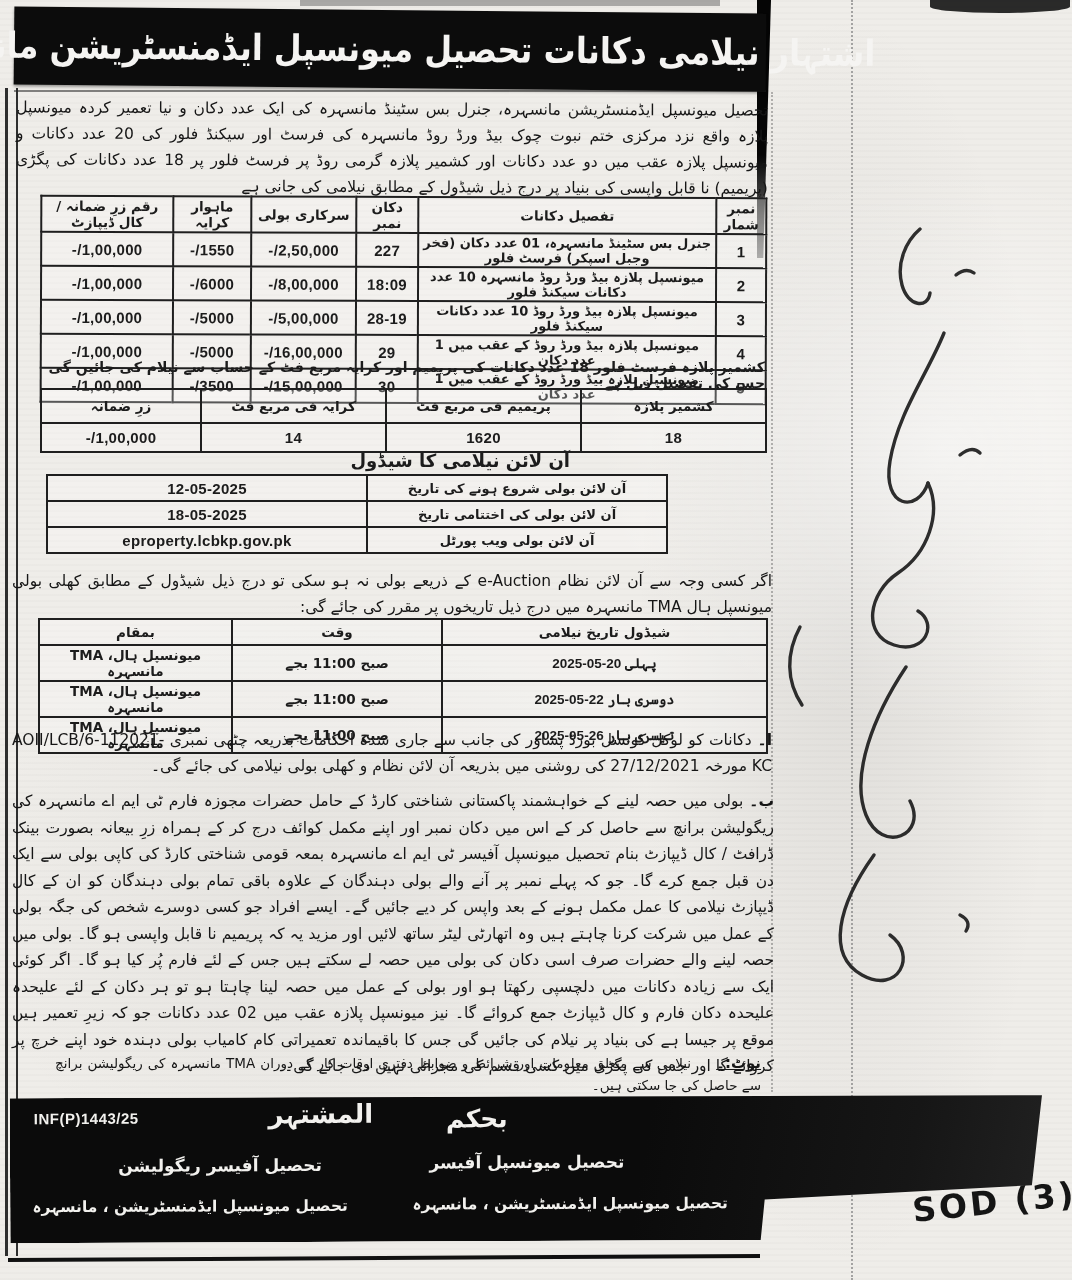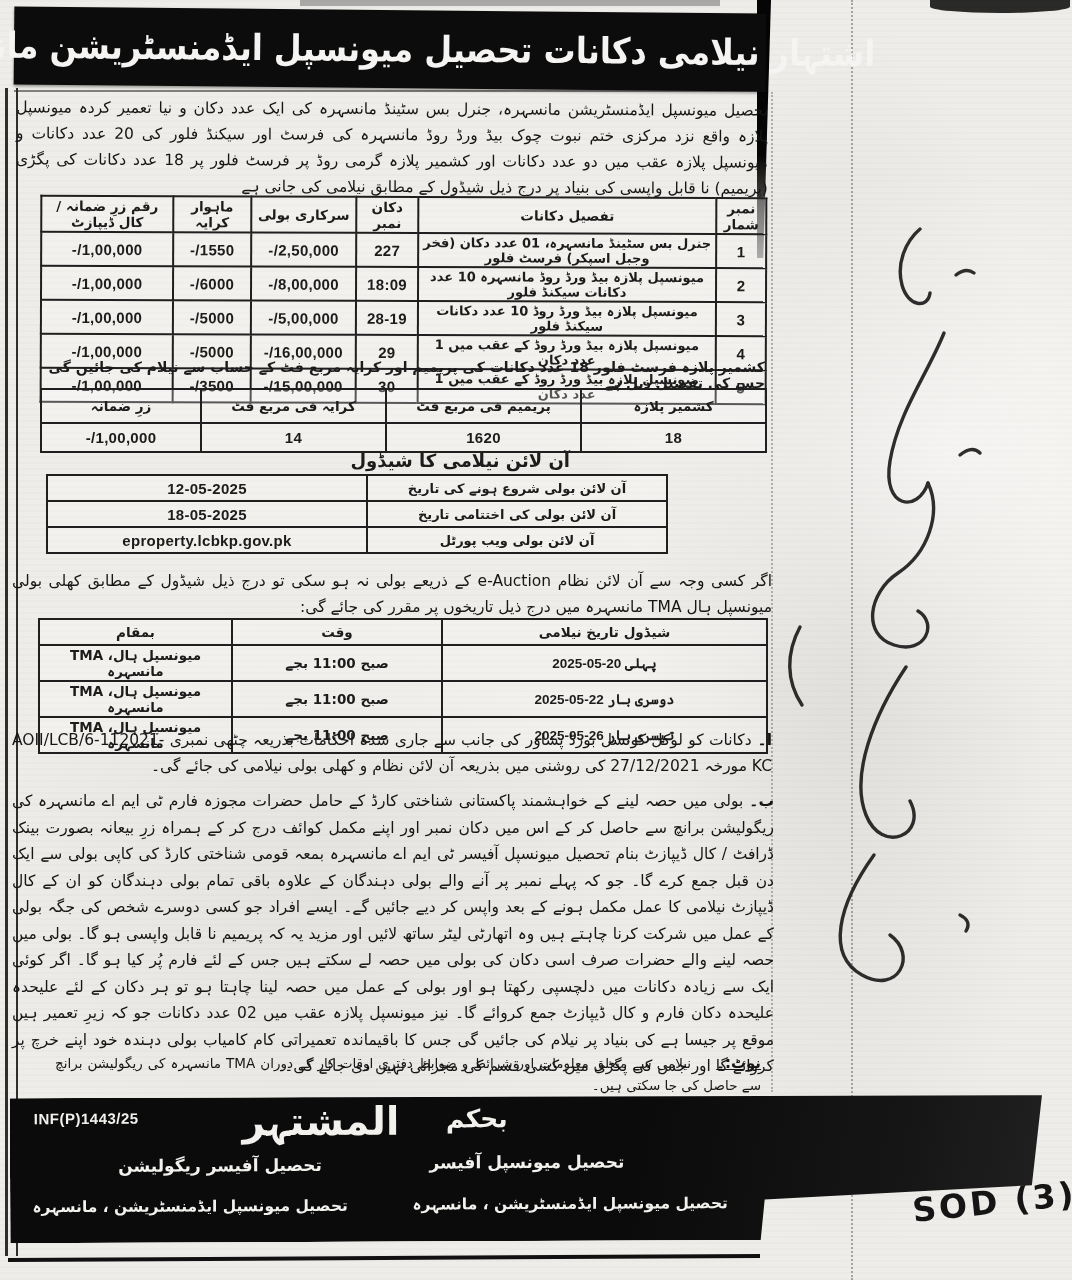--- a/index.html
+++ b/index.html
@@ -55,21 +55,21 @@
   .open-table tr.hd{height:26px;}
   .open-table tr{height:31px;}
   .mix{font-size:13.5px;font-weight:bold;direction:rtl;}
   
   .footer{left:10px;top:1096px;width:1048px;height:145px;background:
       linear-gradient(100deg,#0b0b0b 60%, #161616 85%, #222 100%);
     clip-path:polygon(0 0,98.5% 1%,97.5% 63%,72% 72%,71.6% 100%,0 100%);
     transform:rotate(-.25deg);color:#f2f1ee;}
   .footer .w{position:absolute;text-align:center;font-weight:bold;}
   .inf{left:24px;top:12px;font-family:"Liberation Sans",sans-serif;font-weight:bold;font-size:15px;letter-spacing:.5px;}
-  .f-lt{left:211px;top:2px;width:200px;font-size:39px;}
+  .f-lt{left:211px;top:2px;width:200px;font-size:26px;}
   .f-l1{left:60px;top:58px;width:300px;font-size:17px;}
   .f-l2{left:0px;top:100px;width:360px;font-size:15.5px;}
   .f-rt{left:372px;top:8px;width:190px;font-size:25px;}
   .f-r1{left:392px;top:56px;width:250px;font-size:17px;}
   .f-r2{left:375px;top:99px;width:370px;font-size:15.5px;}
   .bottom-rule{left:8px;top:1256px;width:752px;height:4px;background:#111;transform:rotate(-.3deg);}
   
   .fold-line{left:851px;top:0;width:0;height:1280px;border-left:2px dotted #8b8b8b;opacity:.75;}
   .sod{left:912px;top:1182px;width:175px;font-family:"DejaVu Sans",sans-serif;
     font-size:33px;font-weight:bold;color:#151515;transform:rotate(-6deg);letter-spacing:3px;white-space:nowrap;}

